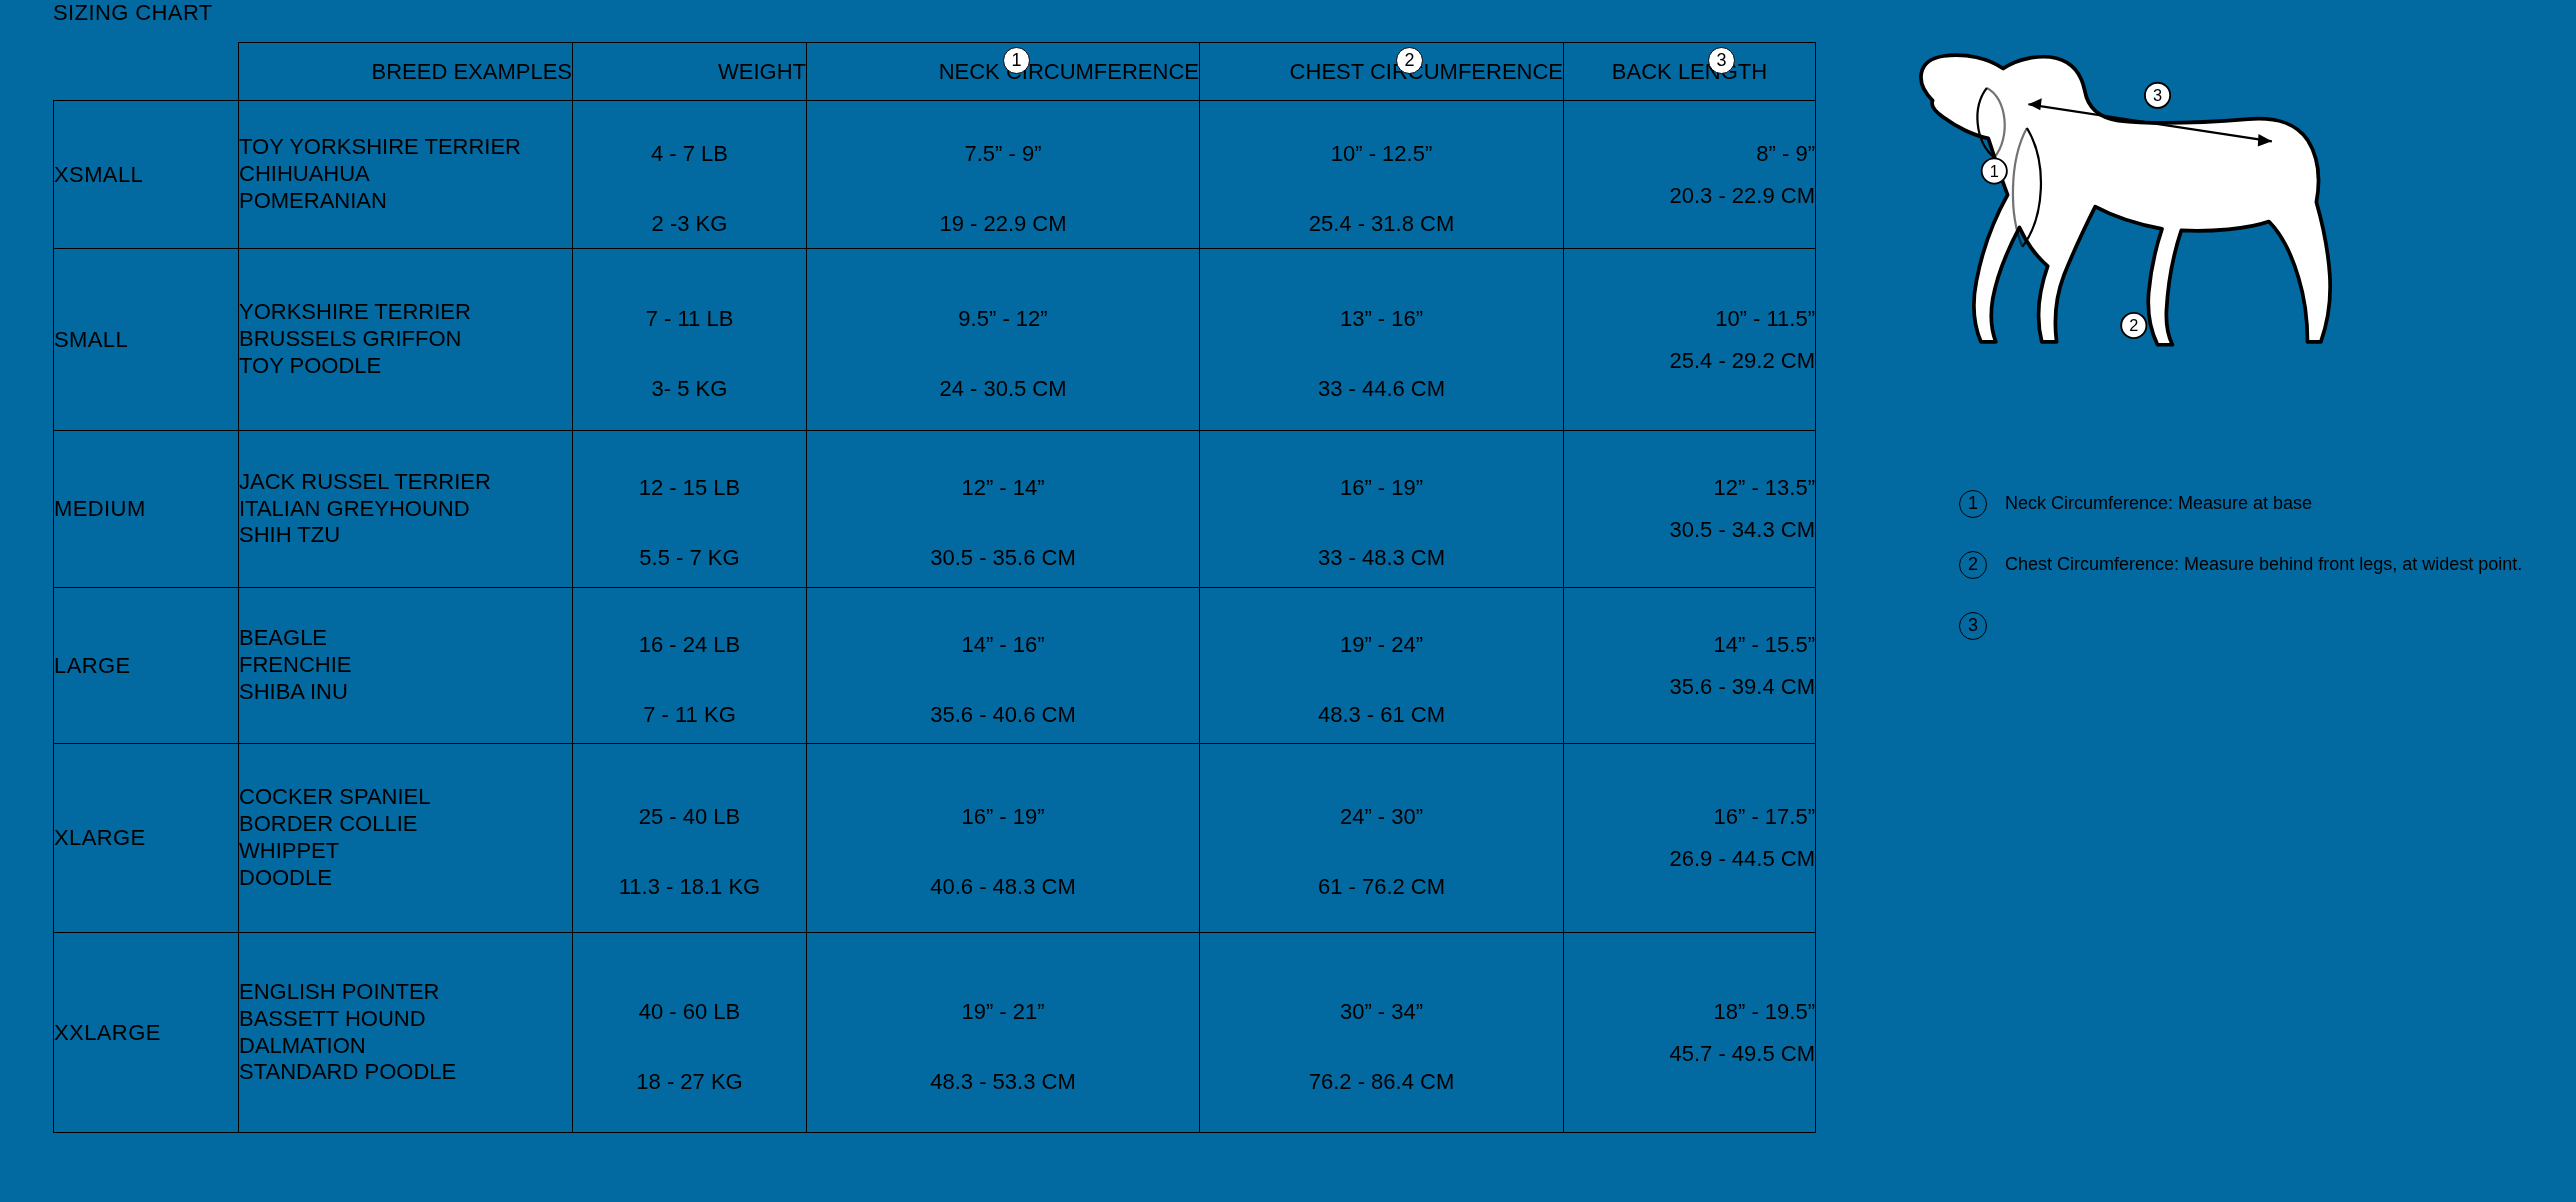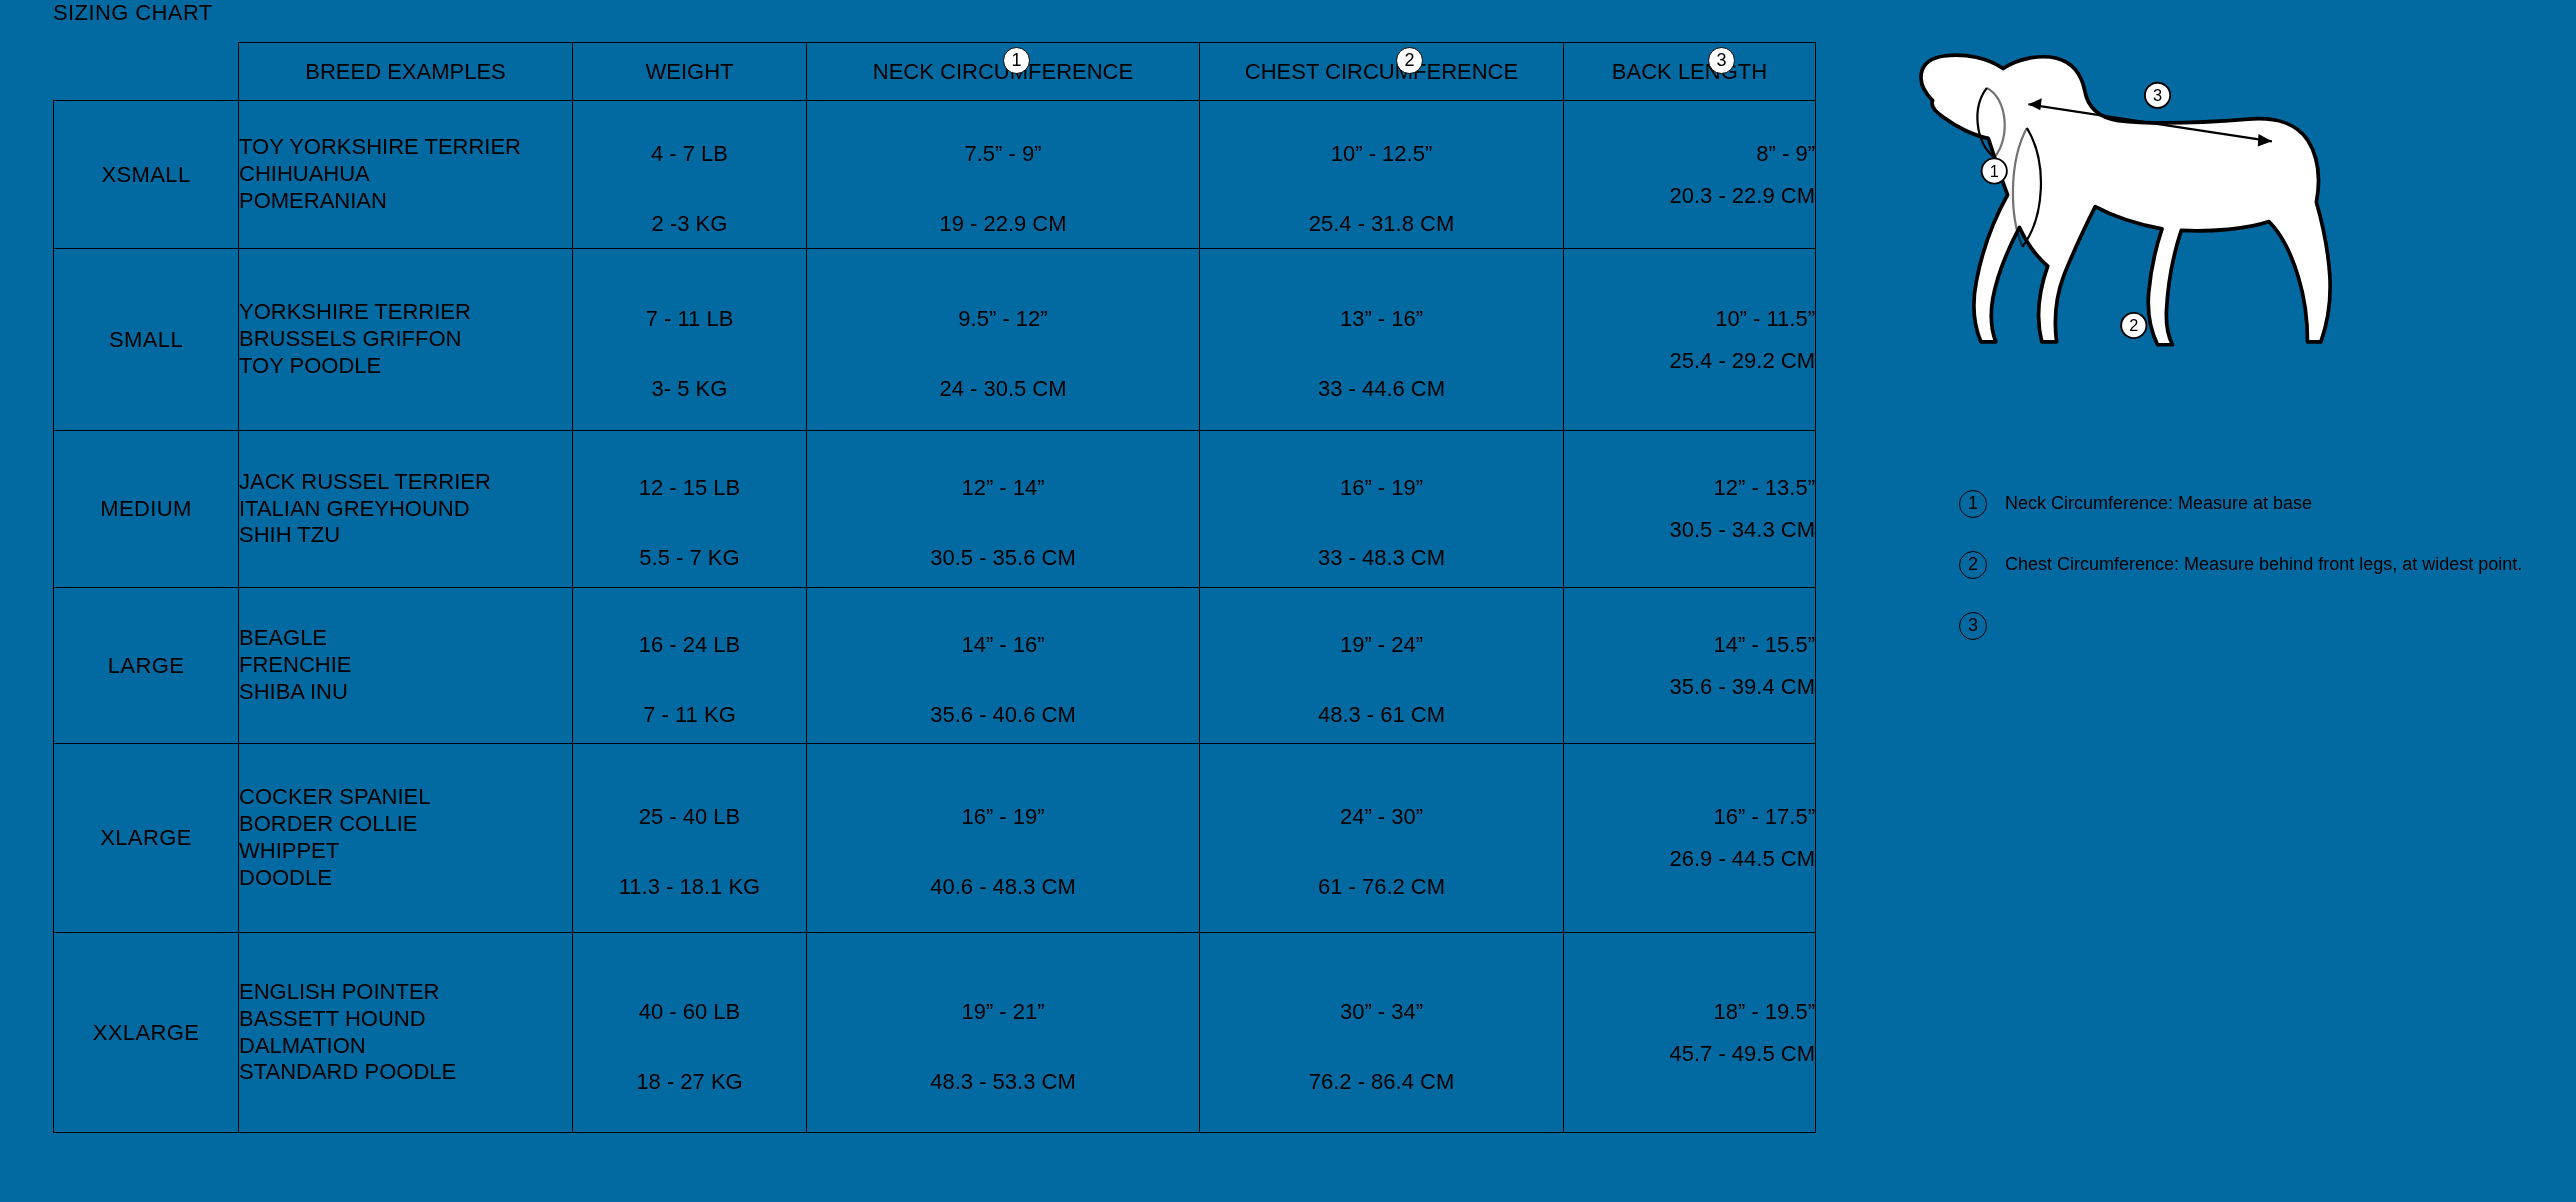--- a/index.html
+++ b/index.html
@@ -49,27 +49,26 @@
   .col-breed  { width: 334px; }
   .col-weight { width: 234px; }
   .col-neck   { width: 393px; }
   .col-chest  { width: 364px; }
   .col-back   { width: 252px; }
 
   thead th {
     height: 58px;
     font-weight: normal;
     font-size: 22px;
-    text-align: center;
+    text-align: right;
   }
   thead th.blank { border-top: none; border-left: none; }
   thead th.back-head { text-align: center; }
 
   td.size-cell {
-    text-align: center;
     font-size: 22px;
     letter-spacing: 0.4px;
   }
   td.breed-cell {
     font-size: 22px;
     line-height: 1.22;
     padding-left: 19.3px;
     padding-right: 7.4px;
   }
   td.breed-cell .line { display: block; white-space: nowrap; }

